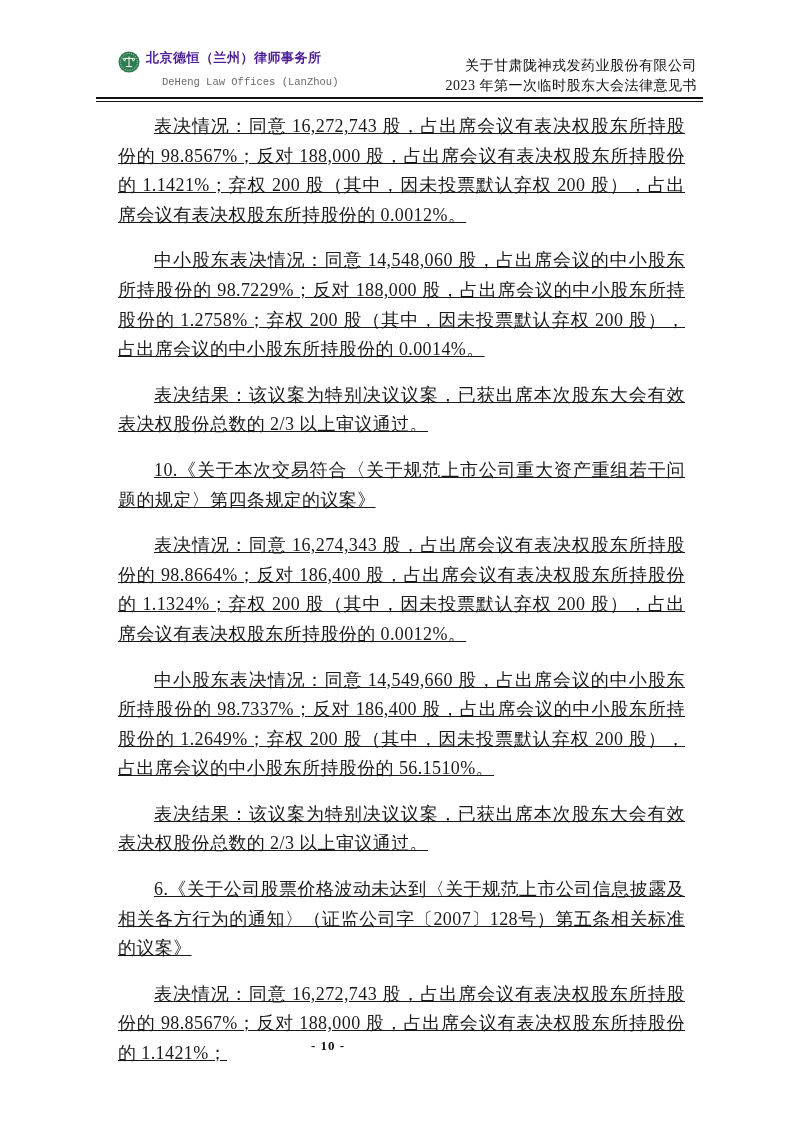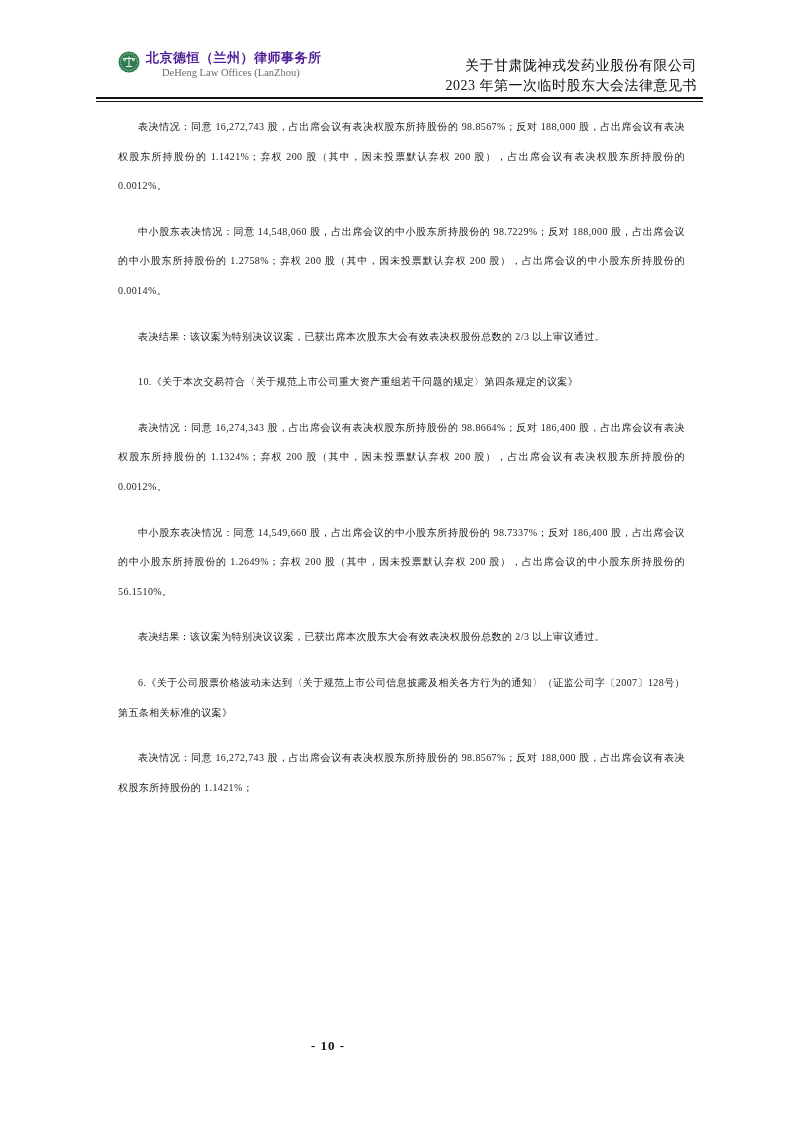--- a/index.html
+++ b/index.html
@@ -17,41 +17,42 @@
     position:absolute; top:50px; left:118px;
     display:flex; align-items:flex-start;
   }
   .logo-wrap { width:22px; height:22px; margin-right:6px; margin-top:1px; }
   .firm-cn {
     font-family:"Liberation Sans","DejaVu Sans",sans-serif;
     font-size:13px; font-weight:bold; color:#4c1d95; letter-spacing:0.5px;
     line-height:15px;
   }
   .firm-en {
-    font-family:Liberation Serif, serif;
-    font-size:10.5px; color:#6a6a6a; line-height:13px; margin-top:1px;padding-left:16px;
+    font-family:Liberation Mono, monospace;
+    font-size:10.5px; color:#6a6a6a; line-height:13px; margin-top:11px;padding-left:16px;
   }
   .header-right {
     position:absolute; top:56px; right:96px;
     text-align:right;
     font-size:14px; font-weight:500; color:#111;
     line-height:19.5px; letter-spacing:0.5px;
   }
   .header-rule {
     position:absolute; top:97px; left:96px; width:607px;
     height:1.5px;
     border-top:2.5px solid #111;
     border-bottom:1px solid #111;
   }
   
   .doc-body {
     position:absolute; top:112px; left:118px; width:567px;
-    font-size:10px; line-height:29.6px;
+    font-size:18px; line-height:29.6px;
     text-align:justify;
     letter-spacing:0.4px;
+    text-decoration:underline;
   }
   .doc-body p {
     margin:0 0 16px 0;
     text-indent:2em;
   }
   
   .page-footer {
     position:absolute; top:1038px; left:0; width:656px;
     text-align:center;
     font-size:13px; font-weight:bold; color:#111;

